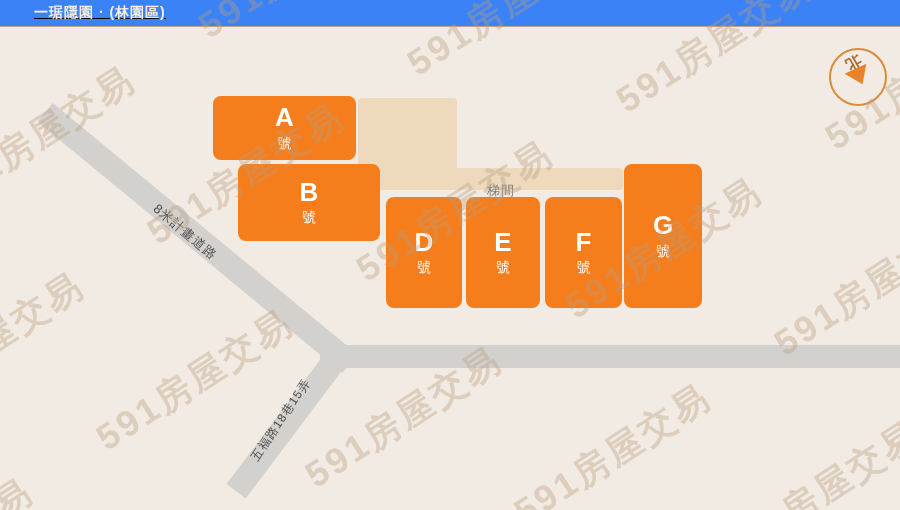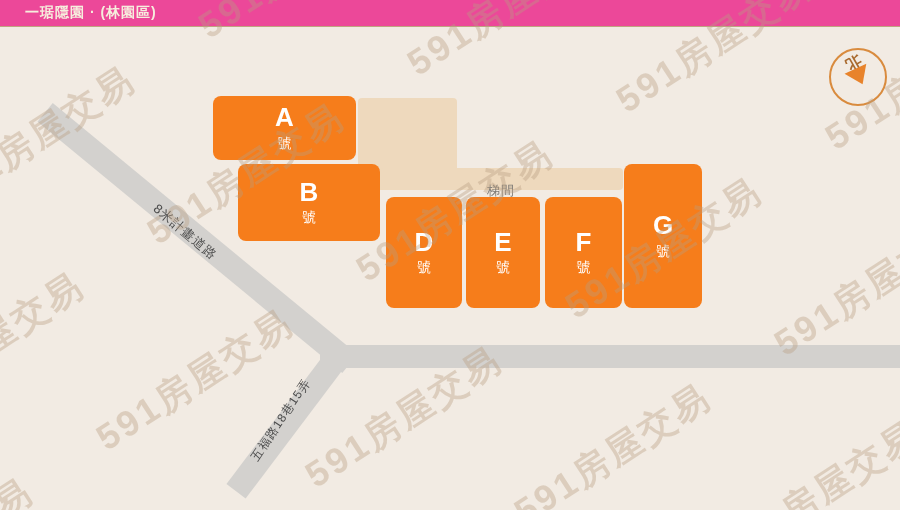--- a/index.html
+++ b/index.html
@@ -4,23 +4,23 @@
 <style>
   html,body{margin:0;padding:0;background:#888;}
   .stage{
     position:relative;width:900px;height:510px;overflow:hidden;
     background:#f2ebe3;
     font-family:"Liberation Sans","DejaVu Sans",sans-serif;
   }
   
   .topbar{
     position:absolute;left:0;top:0;width:100%;height:27px;
-    background:#ec4899;border-bottom:1px solid #bfa480;
+    background:#3b82f6;border-bottom:1px solid #bfa480;
     display:flex;align-items:center;justify-content:space-between;
-    box-sizing:border-box;padding:0 25px;z-index:3;
+    box-sizing:border-box;padding:0 34px;z-index:3;text-decoration:underline;
   }
   .topbar .title{font-size:14px;font-weight:700;color:#f6eedd;letter-spacing:1px;}
   .topbar .brand{font-size:12px;color:#453a2b;}
   
   .plan{position:absolute;left:0;top:0;width:900px;height:510px;z-index:1;}
   .road{position:absolute;background:#d3d1ce;}
   .road-label{
     position:absolute;font-size:13px;color:#4c4c4c;letter-spacing:1px;
     white-space:nowrap;z-index:2;
   }

